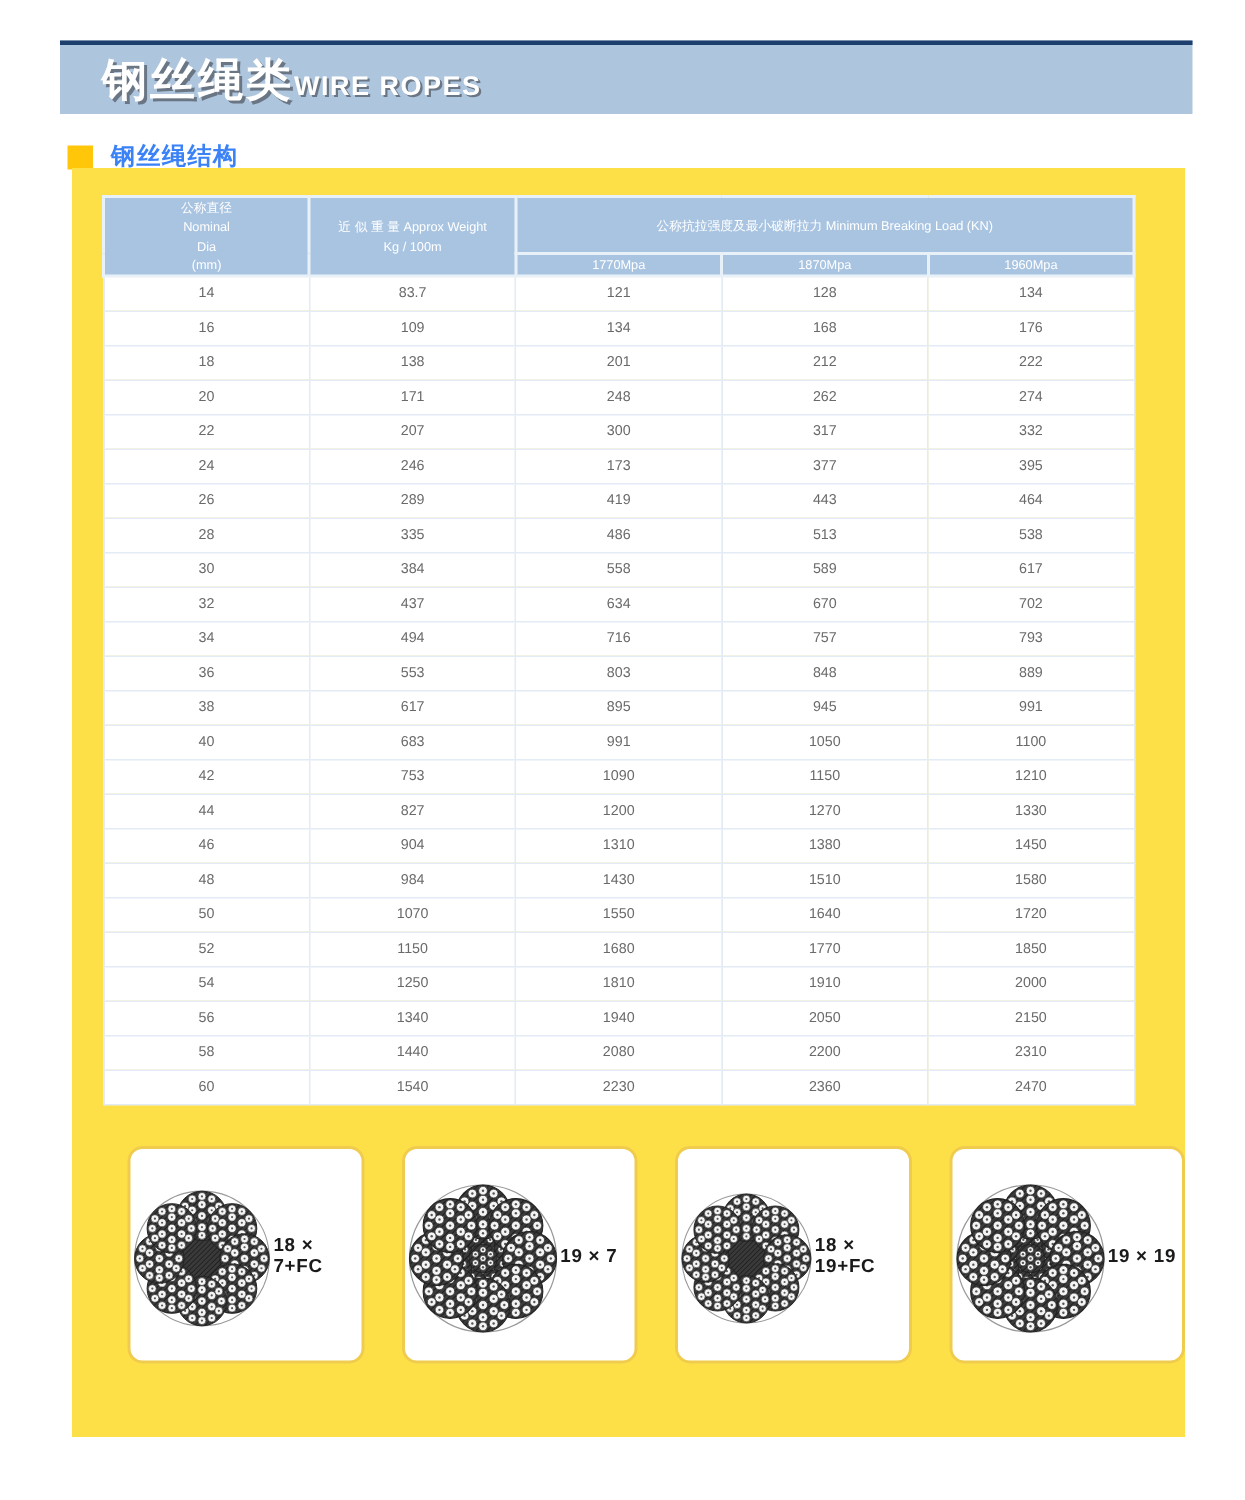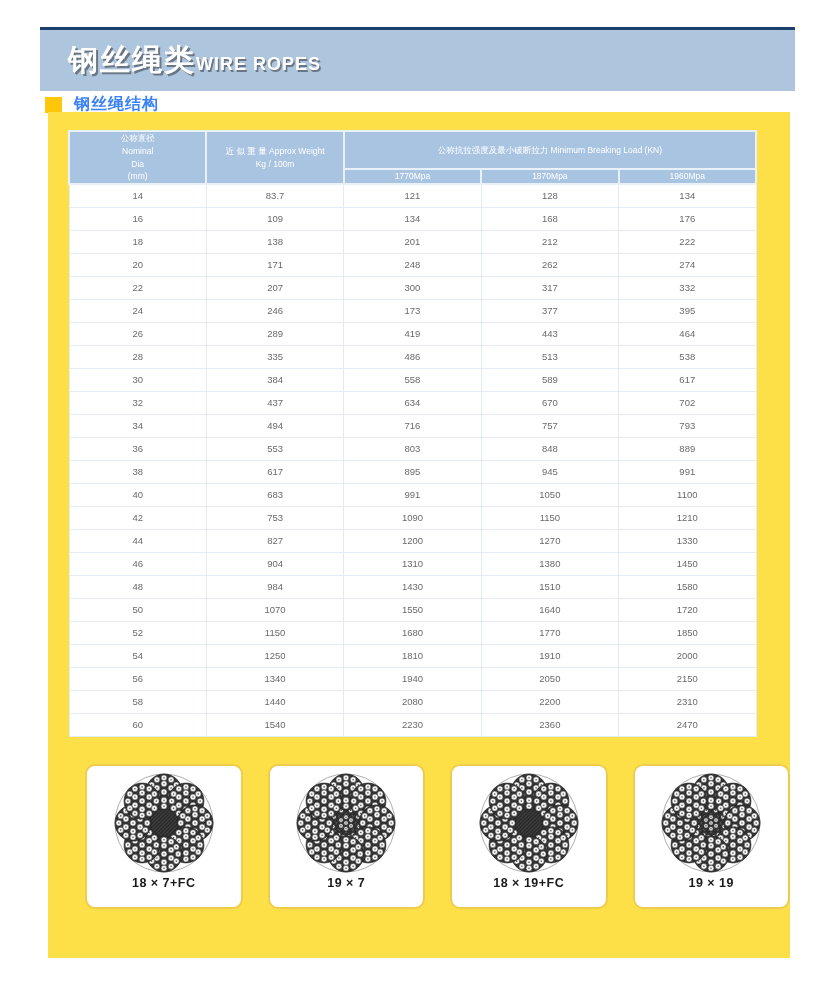--- a/index.html
+++ b/index.html
@@ -1,20 +1,20 @@
 <!DOCTYPE html>
 <html><head>
 <meta charset="utf-8">
 <style>
   * { margin:0; padding:0; box-sizing:border-box; }
   html,body { width:830px; background:#fff; font-family:"Liberation Sans", sans-serif; }
   .page { position:relative; width:830px; height:1000px; background:#fff; overflow:hidden; }
 
   
-  .banner { position:absolute; left:40px; top:27px; width:755px; height:64px;
+  .banner { position:absolute; left:40px; top:27px; width:755px; height:49px;
             background:#aec5de; border-top:3px solid #1d3f6e;
             display:flex; align-items:center; padding-left:28px; }
   .banner-zh { font-size:30px; font-weight:bold; color:#fff; letter-spacing:2px;
                text-shadow:2px 2px 0 #6b7684; }
   .banner-en { font-size:18px; font-weight:bold; color:#fff; margin-top:8px;
                letter-spacing:1px; text-shadow:1.5px 1.5px 0 #6b7684; }
 
   
   .section-row { position:absolute; left:45px; top:83px; display:flex; align-items:center; }
   .bullet { width:17px; height:16px; background:#ffc60a; display:inline-block; }
@@ -34,21 +34,21 @@
   .spec thead tr.h2 th { height:14px;margin-top:36px; }
   .spec tbody td { background:#fff; border:1px solid #e3ecf6; color:#6a6a6a;
                    font-size:9.5px; text-align:center; height:23px; padding:0; }
 
   
   .note { margin:10px 0 0 20px; font-size:9.5px; color:#555; letter-spacing:0.5px; }
 
   
   .cards { margin:27px 0 0 37px; display:flex; gap:25px; }
   .card { width:164px; height:145px; background:#fff; border:2px solid #f0cc4e;
-          border-radius:10px; display:flex; flex-direction:column; align-items:center; }
+          border-radius:10px; display:flex; align-items:center; }
   .card svg { margin-top:5px; }
   .card-label { font-size:12.5px; font-weight:bold; color:#1a1a1a; margin-top:1px; letter-spacing:0.5px; }
 </style>
 </head>
 <body>
 
 <div class="page">
 
   <div class="banner">
     <span class="banner-zh">钢丝绳类</span>

